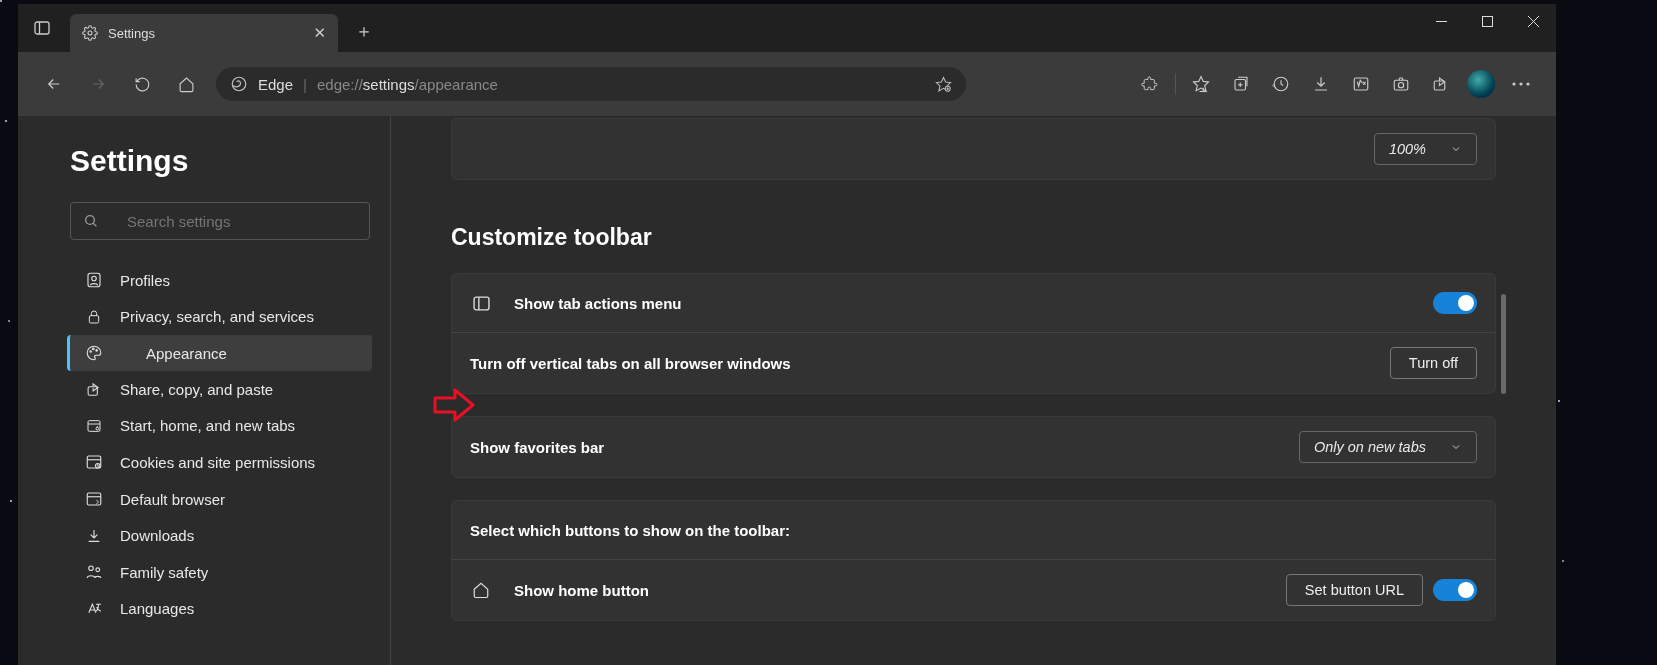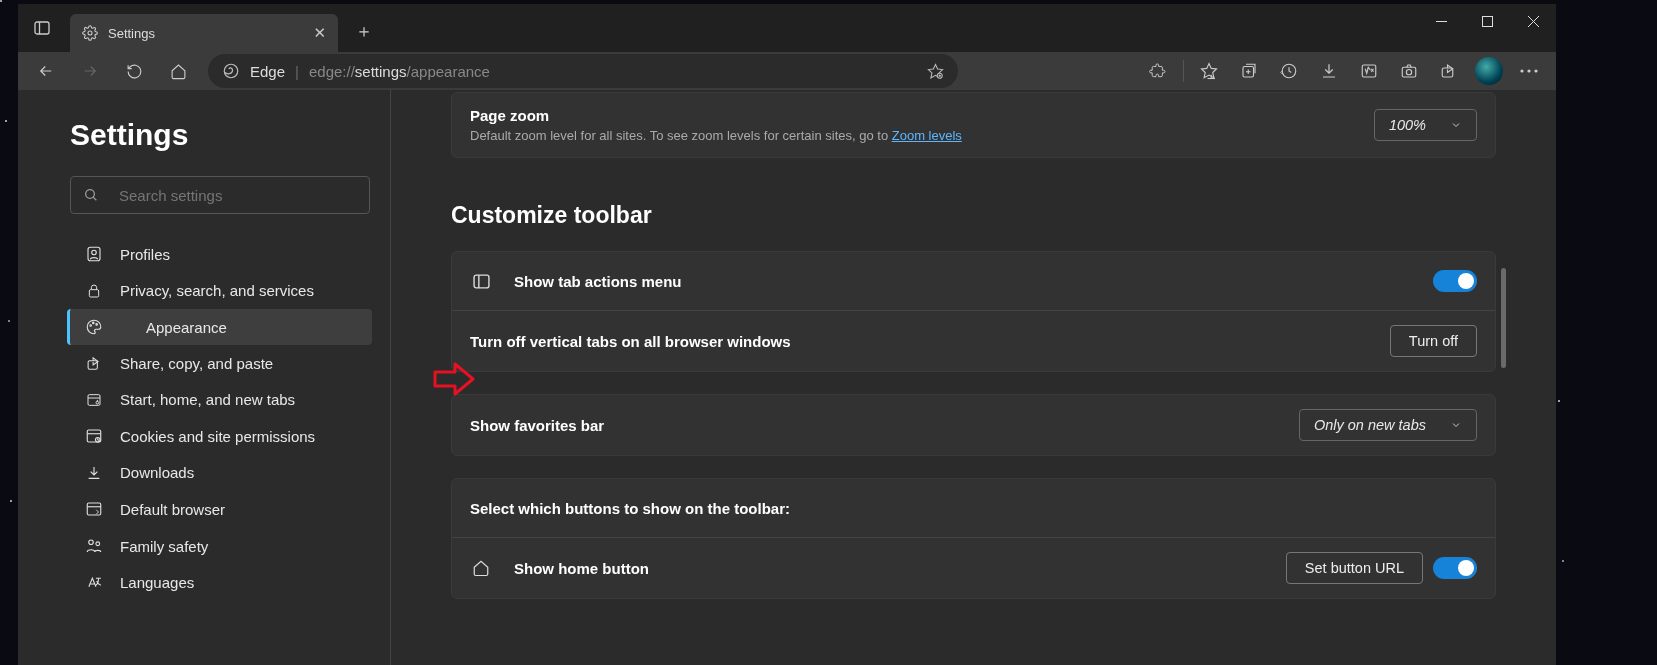--- a/index.html
+++ b/index.html
@@ -7,38 +7,38 @@
 .star-bg { position:absolute; inset:0; background:#0a0a12; }
 .star-bg::before,.star-bg::after{content:"";position:absolute;width:2px;height:2px;background:#aab;border-radius:50%;box-shadow: 5px 120px #aab, 8px 320px #889, 10px 500px #aab, 1553px 180px #889, 1558px 400px #aab, 1562px 560px #889;}
 .browser { position:absolute; left:18px; top:4px; width:1538px; height:665px; background:#5eead4; display:flex; flex-direction:column; }
 .titlebar { height:48px; background:#202020; display:flex; align-items:center; position:relative; }
 .vtab-btn { width:48px; height:48px; display:flex; align-items:center; justify-content:center; color:#ccc; }
 .tab { height:38px; background:#3b3b3b; border-radius:6px 6px 0 0; display:flex; align-items:center; padding:0 12px; gap:10px; margin-left:4px; margin-top:10px; color:#ddd; font-size:13px; width:268px; }
 .tab .close-x{margin-left:auto;color:#ccc;font-size:15px;}
 .newtab { width:40px; height:40px; display:flex; align-items:center; justify-content:center; color:#ccc; font-size:18px; margin-left:6px; margin-top:6px;}
 .wincontrols { position:absolute; right:0; top:0; display:flex; }
 .wincontrols div { width:46px; height:34px; display:flex; align-items:center; justify-content:center; color:#ddd; }
-.toolbar { height:38px; background:#3b3b3b; display:flex; align-items:center; padding:0 8px; gap:4px; }
+.toolbar { height:64px; background:#3b3b3b; display:flex; align-items:center; padding:0 16px; gap:4px; }
 .tbtn { width:40px; height:40px; display:flex; align-items:center; justify-content:center; color:#ccc; border-radius:4px; }
 .tbtn.dis{color:#666;}
 .addr { flex:0 0 750px; height:34px; background:#2b2b2b; border-radius:17px; display:flex; align-items:center; padding:0 14px; gap:10px; margin-left:6px; color:#ccc; font-size:15px; }
 .addr .edge-label{color:#ddd;}
 .addr .sep{color:#666;}
 .addr .url{color:#888;}
 .addr .url .hl{color:#ddd;}
 .addr .star{margin-left:auto;color:#bbb;}
 .right-icons{margin-left:auto;display:flex;align-items:center;gap:2px;}
 .right-icons .tbtn{width:38px;}
 .vsep{width:1px;height:22px;background:#555;margin:0 4px;}
 .avatar-img{width:28px;height:28px;border-radius:50%;background:radial-gradient(circle at 40% 35%, #4aa 0%, #045 60%, #012 100%);}
 .content { flex:1; display:flex; background:#2b2b2b; overflow:hidden; position:relative;}
 .sidebar { width:372px; padding:28px 0 0 0; background:#2b2b2b; overflow:hidden;}
 .sidebar-inner{padding:0 18px 0 52px;}
 .stitle { font-size:30px; font-weight:600; color:#fff; margin-bottom:24px; }
-.search { height:38px; border:1px solid #555; border-radius:4px; display:flex; align-items:center; padding:0 12px; gap:20px; margin-bottom:22px; width:300px;}
+.search { height:38px; border:1px solid #555; border-radius:4px; display:flex; align-items:center; padding:0 12px; gap:28px; margin-bottom:22px; width:300px;}
 .search input{background:transparent;border:none;outline:none;color:#ccc;font-size:15px;width:100%;}
 .nav { list-style:none; }
 .nav li { display:flex; align-items:center; gap:16px; padding:9px 14px; color:#e8e8e8; font-size:15px; border-radius:4px; margin-bottom:1px; cursor:default; border-left:3px solid transparent; margin-left:-3px;}
 .nav li.active { background:#3e3e3e; border-left:3px solid #4cc2ff;gap:42px; }
 .nav .ico{width:20px;display:flex;justify-content:center;color:#e0e0e0;}
 .divider-v{width:1px;background:#444;}
 .main { flex:1; padding:0 60px 0 60px; overflow:hidden; position:relative;}
 .scrollbar-track{position:absolute;right:50px;top:178px;width:5px;height:430px;background:transparent;}
 .scrollbar-thumb{position:absolute;right:0;top:0;width:5px;height:100px;background:#6a6a6a;border-radius:3px;}
 .card { background:#323232; border-radius:6px; padding:0; margin-bottom:22px; border:1px solid #3a3a3a;}
@@ -285,38 +285,38 @@
                   <rect x="3" y="4" width="18" height="16" rx="2"></rect>
                   <line x1="3" y1="9" x2="21" y2="9"></line>
                   <circle cx="17" cy="17" r="3"></circle>
                   <path d="M17 15v2l1.5 1"></path>
                 </svg>
               </span>
               <span>Cookies and site permissions</span>
             </li>
         <li>
               <span class="ico">
-                <svg width="16" height="16" viewBox="0 0 24 24" fill="none" stroke="currentColor" stroke-width="1.7">
-                  <path d="M12 3v12M7 10l5 5 5-5M4 20h16"></path>
-                </svg>
-              </span>
-              <span>Downloads</span>
-            </li>
-        <li>
-              <span class="ico">
                 <svg width="18" height="18" viewBox="0 0 24 24" fill="none" stroke="currentColor" stroke-width="1.5">
                   <rect x="3" y="4" width="18" height="16" rx="2"></rect>
                   <line x1="3" y1="9" x2="21" y2="9"></line>
                   <path d="M15 19l3-3-3-3" stroke-width="1.2"></path>
                 </svg>
               </span>
               <span>Default browser</span>
             </li>
         <li>
               <span class="ico">
+                <svg width="16" height="16" viewBox="0 0 24 24" fill="none" stroke="currentColor" stroke-width="1.7">
+                  <path d="M12 3v12M7 10l5 5 5-5M4 20h16"></path>
+                </svg>
+              </span>
+              <span>Downloads</span>
+            </li>
+        <li>
+              <span class="ico">
                 <svg width="18" height="18" viewBox="0 0 24 24" fill="none" stroke="currentColor" stroke-width="1.5">
                   <circle cx="8" cy="7" r="3"></circle>
                   <circle cx="17" cy="9" r="2.5"></circle>
                   <path d="M3 20c0-4 10-4 10 0M13 20c0-3 8-3 8 0"></path>
                 </svg>
               </span>
               <span>Family safety</span>
             </li>
         <li>
               <span class="ico">
@@ -330,24 +330,20 @@
       </ul>
       </div>
     </div>
 
     <div class="divider-v"></div>
 
     <div class="main">
 
       <div class="card" style="margin-top:2px">
         <div class="card-row">
-          <div>
-            <div class="row-title">Page zoom</div>
-            <div class="row-sub"><span>Default zoom level for all sites. To see zoom levels for certain sites, go to </span><a href="#">Zoom levels</a></div>
-          </div>
           <div class="row-right">
             <div class="dropdown">
               <span>100%</span>
               <span class="chev">
                   <svg width="12" height="12" viewBox="0 0 24 24" fill="none" stroke="currentColor" stroke-width="2">
                     <path d="M6 9l6 6 6-6"></path>
                   </svg>
                 </span>
             </div>
           </div>

